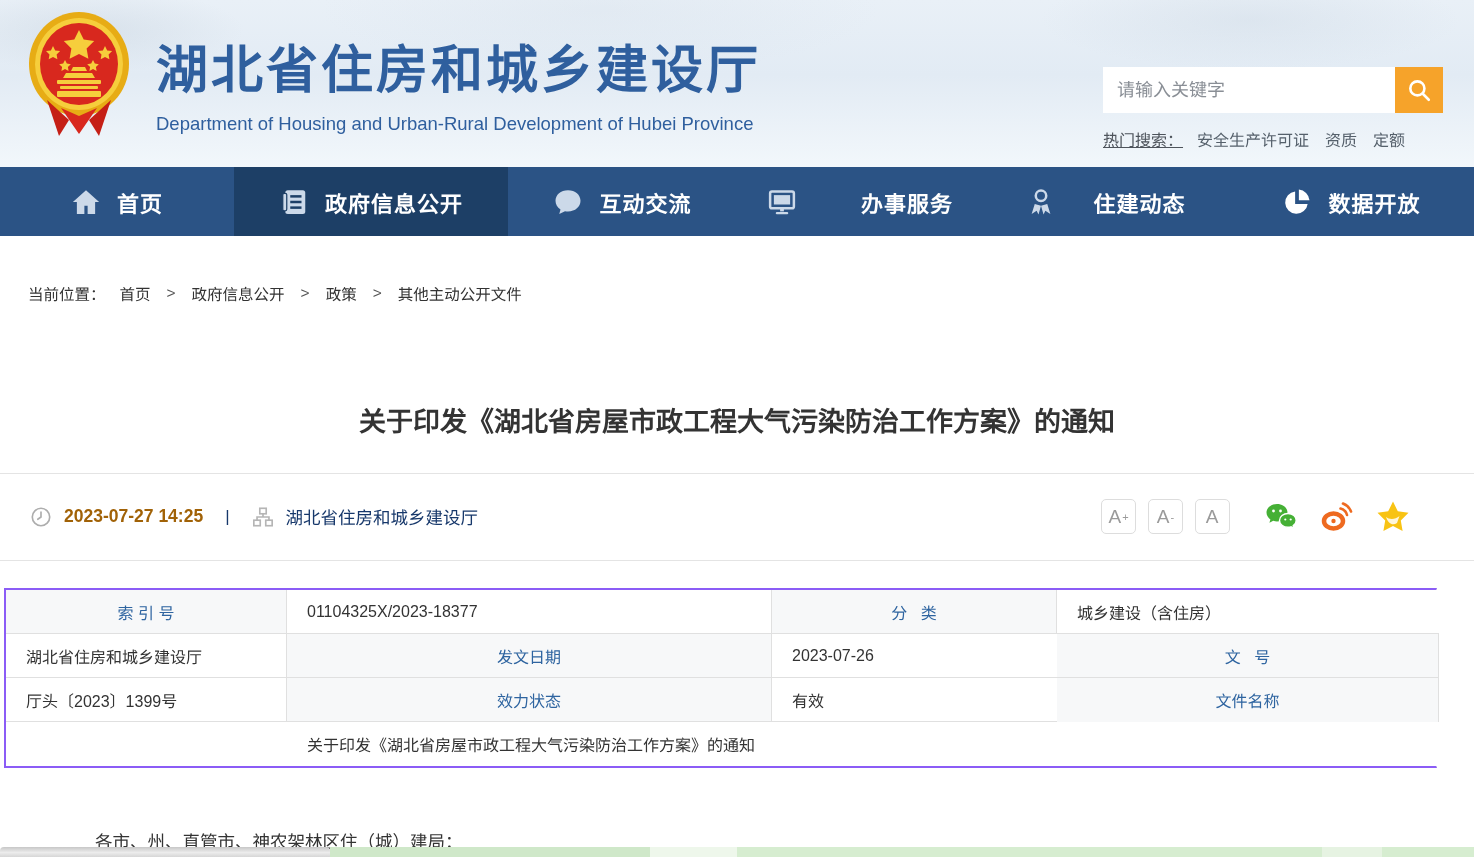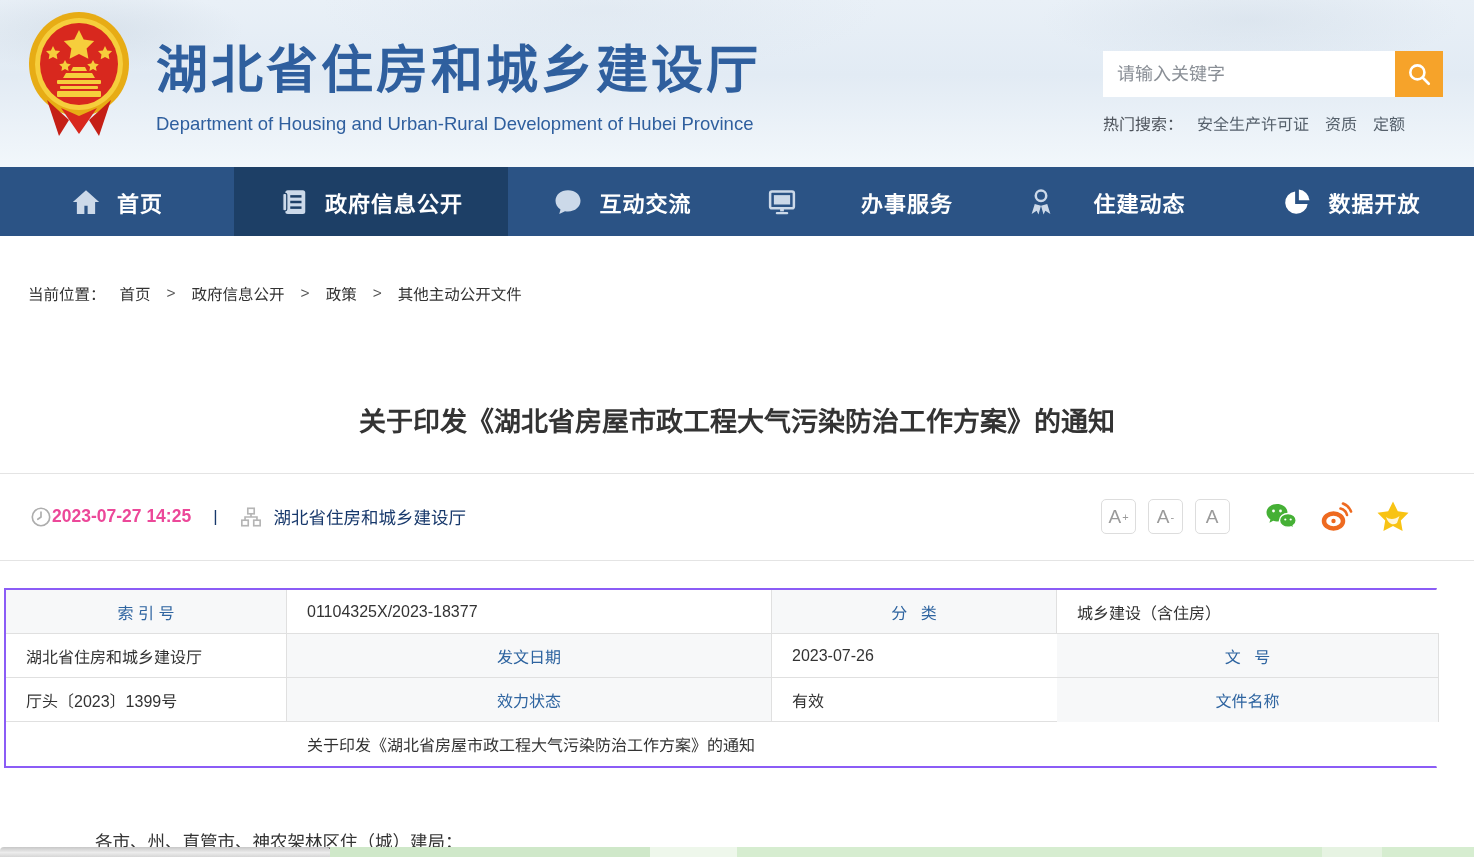--- a/index.html
+++ b/index.html
@@ -13,29 +13,29 @@
   .header-cloud1 { position:absolute; left:0; top:0; width:100%; height:100%;
     background:
       radial-gradient(220px 60px at 90px 30px, rgba(190,203,216,.35), transparent 70%),
       radial-gradient(300px 70px at 1250px 20px, rgba(196,209,222,.30), transparent 70%),
       radial-gradient(400px 90px at 600px 10px, rgba(208,219,230,.25), transparent 70%); }
   .logo-emblem { position:absolute; left:27px; top:8px; width:104px; height:128px; }
   .site-titles { position:absolute; left:156px; top:28px; }
   .site-title-cn { font-size:52px; font-weight:bold; color:#2f5f9e; letter-spacing:3px;
     font-family:"Liberation Serif","DejaVu Serif",serif; }
   .site-title-en { margin-top:10px; font-size:18.5px; color:#2f5f9e; }
-  .search-area { position:absolute; right:31px; top:51px; width:340px; }
+  .search-area { position:absolute; right:31px; top:67px; width:340px; }
   .search-row { display:flex; }
   .search-input { width:292px; height:46px; border:none; outline:none; background:#fff;
     font-size:18px; color:#333; padding:0 14px; }
   .search-input::placeholder { color:#8a8f96; }
   .search-btn { width:48px; height:46px; background:#f6a32a; border:none; cursor:pointer;
     display:flex; align-items:center; justify-content:center; }
   .hot-row { display:flex; align-items:center; margin-top:14px; font-size:16px; color:#4d535b; }
-  .hot-label { margin-right:14px; }
+  .hot-label { margin-right:14px;text-decoration:underline; }
   .hot-link { margin-right:16px; color:#55606b; text-decoration:none; cursor:pointer; }
 
   
   .main-nav { display:flex; height:69px; background:#2b5385; }
   .nav-item { display:flex; align-items:center; justify-content:center; cursor:pointer; height:69px; }
   .nav-item.active { background:#1d3f66; }
   .nav-icon { width:30px; height:30px; margin-right:16px; flex:0 0 auto; }
   .nav-label { color:#fff; font-size:22px; font-weight:bold; letter-spacing:1px; }
 
   
@@ -43,21 +43,21 @@
   .crumb-label { margin-right:14px; }
   .crumb-link { margin:0 12px; color:#333; cursor:pointer; text-decoration:none; }
   .crumb-link:first-of-type { margin-left:0; }
   .crumb-sep { color:#555; margin:0 4px; }
 
   
   .article-title { margin-top:96px; text-align:center; font-size:27px; font-weight:bold; color:#333; }
   .divider { position:absolute; left:0; width:1474px; border-top:1px solid #e4e4e4; }
   .meta-bar { position:absolute; left:0; top:473px; width:1474px; height:87px; }
   .meta-left { position:absolute; left:30px; top:0; height:87px; display:flex; align-items:center; }
-  .meta-time { font-size:17.5px; font-weight:bold; color:#ec4899; }
+  .meta-time { font-size:17.5px; font-weight:bold; color:#a16207; margin-left:12px; }
   .meta-sep { margin:0 22px; color:#17386b; font-size:17px; }
   .meta-source { font-size:17.5px; color:#17386b; margin-left:12px; }
   .meta-right { position:absolute; right:64px; top:0; height:87px; display:flex; align-items:center; }
   .font-btn { width:35px; height:35px; border:1px solid #ddd; border-radius:5px; background:#fff;
     color:#9a9a9a; font-size:19px; margin-right:12px; cursor:pointer; position:relative;
     display:flex; align-items:center; justify-content:center; }
   .font-btn sup { font-size:11px; margin-left:1px; }
   .share-icon { width:34px; height:34px; margin-left:22px; cursor:pointer; }
 
   

